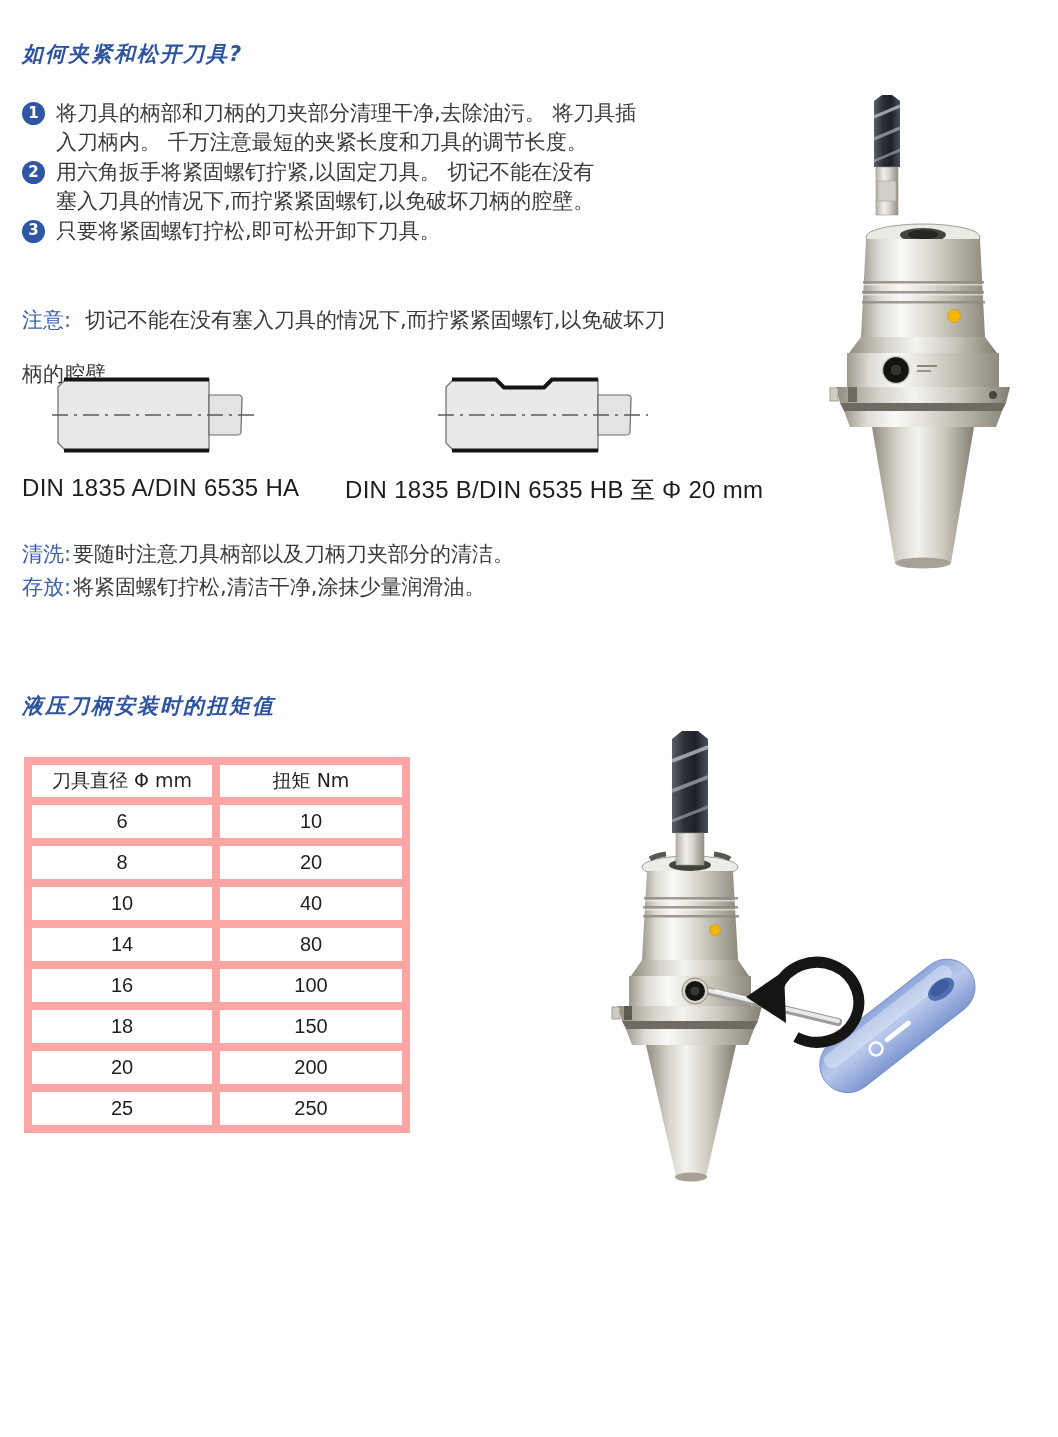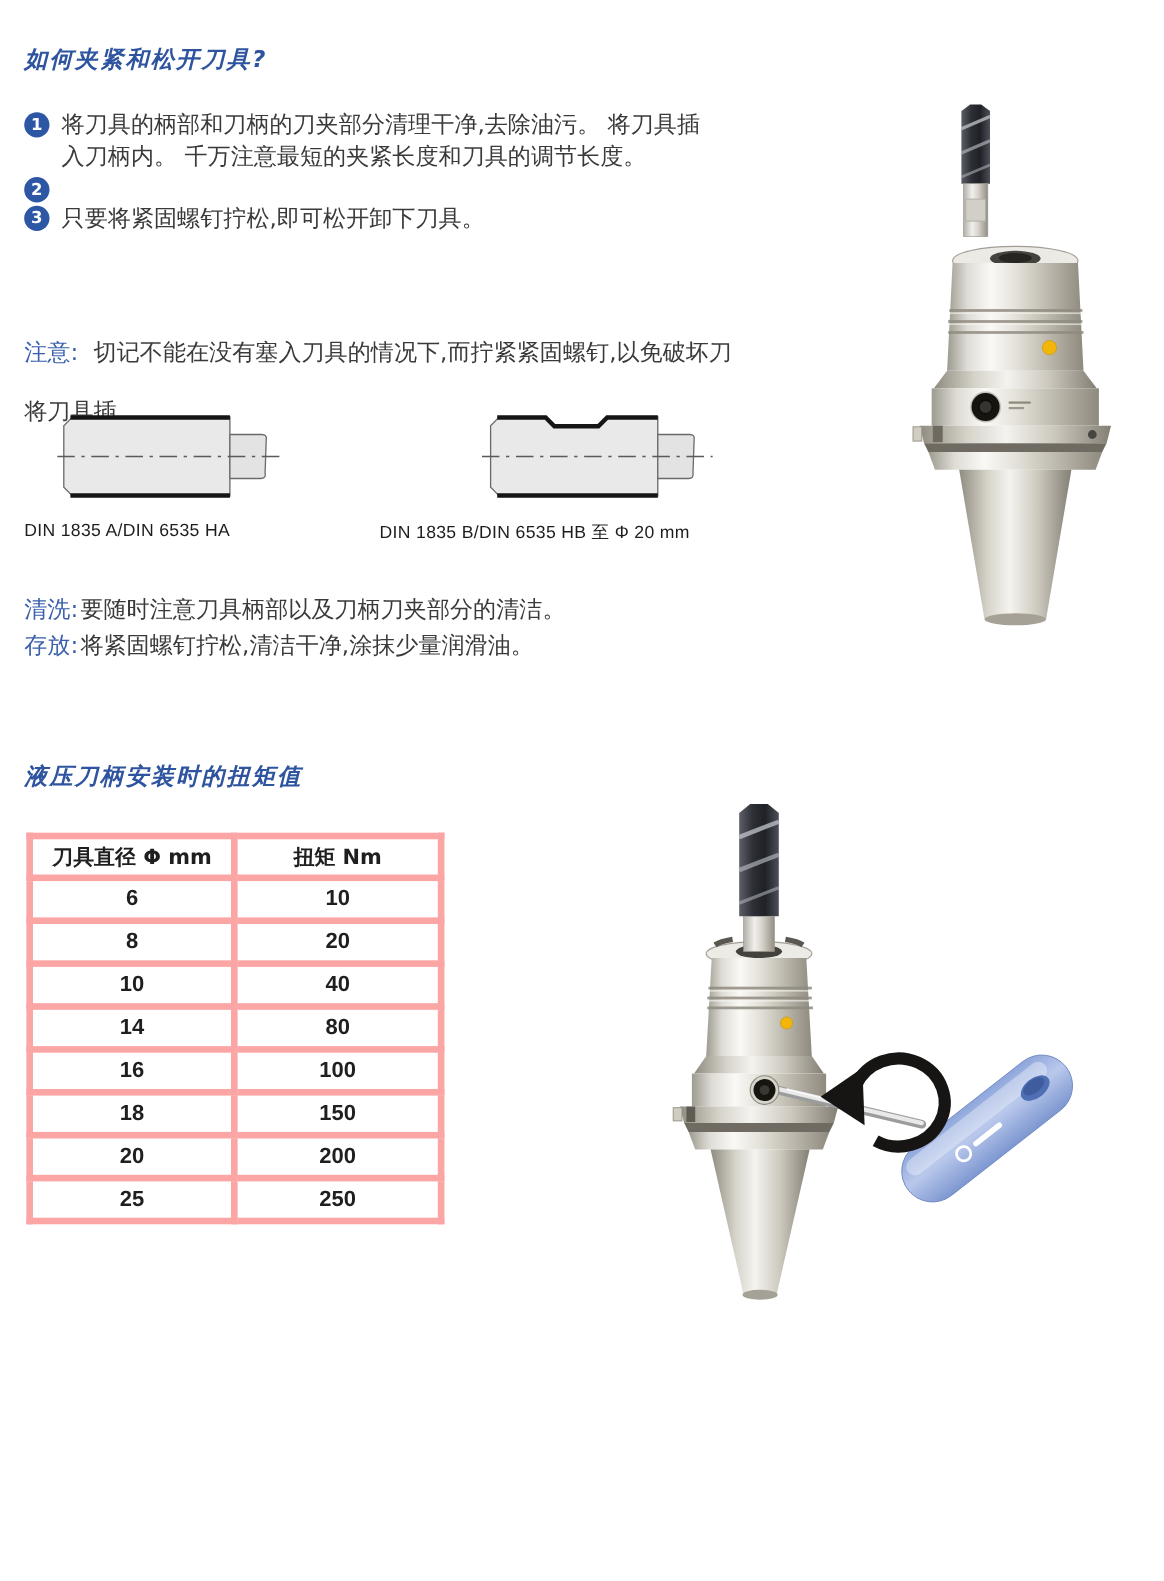--- a/index.html
+++ b/index.html
@@ -18,27 +18,27 @@
   .note{position:absolute;left:22px;top:281px;font-size:21px;line-height:29.4px;width:780px;}
   .note .lbl{color:#3a60ab;margin-right:14px;}
   .note div{white-space:nowrap;margin-top:25px;}
   .care{position:absolute;left:22px;top:538px;font-size:21px;line-height:32.6px;}
   .care .lbl{color:#3a60ab;margin-right:2px;}
   .care div{white-space:nowrap;}
   .diag{position:absolute;}
   #diagA{left:52px;top:372px;}
   #diagB{left:438px;top:372px;}
   .diag-label{position:absolute;margin:0;font-family:"Liberation Sans",sans-serif;
-        font-size:16px;color:#1d1d1d;letter-spacing:0.3px;white-space:nowrap;}
+        font-size:24px;color:#1d1d1d;letter-spacing:0.3px;white-space:nowrap;}
   #diagA-label{left:22px;top:474px;}
   #diagB-label{left:345px;top:474px;}
   .torque-table{position:absolute;left:24px;top:757px;border-collapse:collapse;
         font-family:"Liberation Sans",sans-serif;}
-  .torque-table td,.torque-table th{border:6px solid #fca5a5;text-align:center;
-        font-weight:bold;color:#1f1f1f;padding:0;margin-top:16px;}
+  .torque-table td,.torque-table th{border:8px solid #fca5a5;text-align:center;
+        font-weight:normal;color:#1f1f1f;padding:0;margin-top:16px;}
   .torque-table th{height:32px;font-size:19px;font-family:"DejaVu Sans",sans-serif;}
   .torque-table td{height:33px;font-size:20px;}
   .col-dia{width:180px;}
   .col-tor{width:182px;}
   .photo{position:absolute;}
   #photo1{left:790px;top:85px;}
   #photo2{left:600px;top:725px;}
 </style>
 </head>
 <body>
@@ -50,32 +50,36 @@
   <div class="steps">
     <div class="step">
       <span class="stepnum">1</span>
       <div class="steptext">
         <div>将刀具的柄部和刀柄的刀夹部分清理干净,去除油污。 将刀具插</div>
         <div>入刀柄内。 千万注意最短的夹紧长度和刀具的调节长度。</div>
       </div>
     </div>
     <div class="step">
       <span class="stepnum">2</span>
+      <div class="steptext">
+        <div>用六角扳手将紧固螺钉拧紧,以固定刀具。 切记不能在没有</div>
+        <div>塞入刀具的情况下,而拧紧紧固螺钉,以免破坏刀柄的腔壁。</div>
+      </div>
     </div>
     <div class="step">
       <span class="stepnum">3</span>
       <div class="steptext">
         <div>只要将紧固螺钉拧松,即可松开卸下刀具。</div>
       </div>
     </div>
   </div>
 
   <div class="note">
     <div><span class="lbl">注意:</span><span>切记不能在没有塞入刀具的情况下,而拧紧紧固螺钉,以免破坏刀</span></div>
-    <div>将刀具插。</div>
+    <div>柄的腔壁。</div>
   </div>
 
   <div class="diag" id="diagA">
     <svg width="205" height="86" viewBox="0 0 205 86">
       <path d="M14,7 L157,7 L157,79 L14,79 L6,71 L6,15 Z" fill="#e9e9e9" stroke="#6a6a6a" stroke-width="1.2"></path>
       <path d="M157,23 L186,23 Q191,23 190,28 L189,58 Q190,63 185,63 L157,63 Z" fill="#e3e3e3" stroke="#6a6a6a" stroke-width="1.2"></path>
       <line x1="12" y1="7.5" x2="157" y2="7.5" stroke="#151515" stroke-width="4"></line>
       <line x1="12" y1="78.5" x2="157" y2="78.5" stroke="#151515" stroke-width="4"></line>
       <line x1="0" y1="43" x2="205" y2="43" stroke="#5a5a5a" stroke-width="1.4" stroke-dasharray="16 6 3 6"></line>
     </svg>

